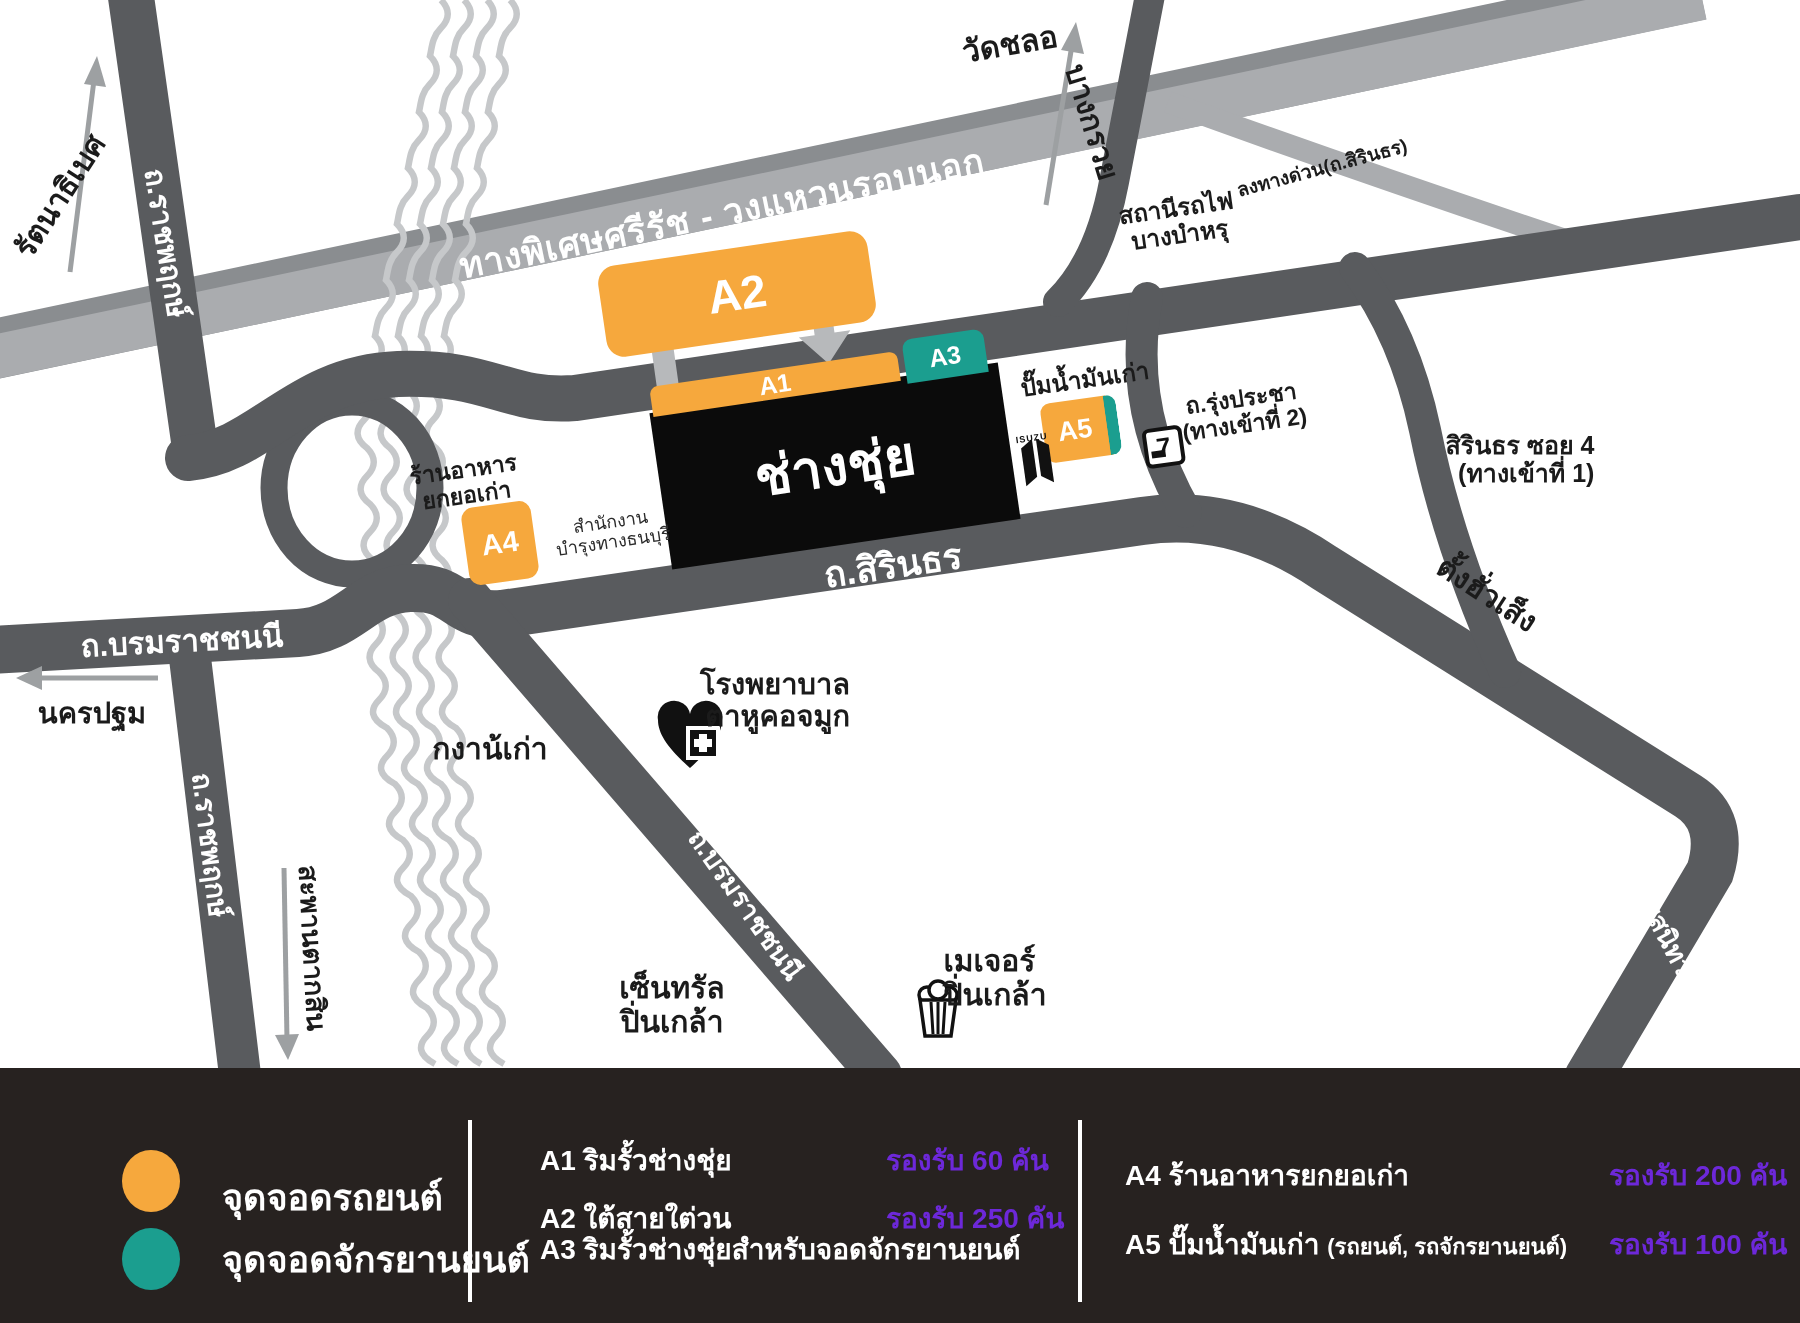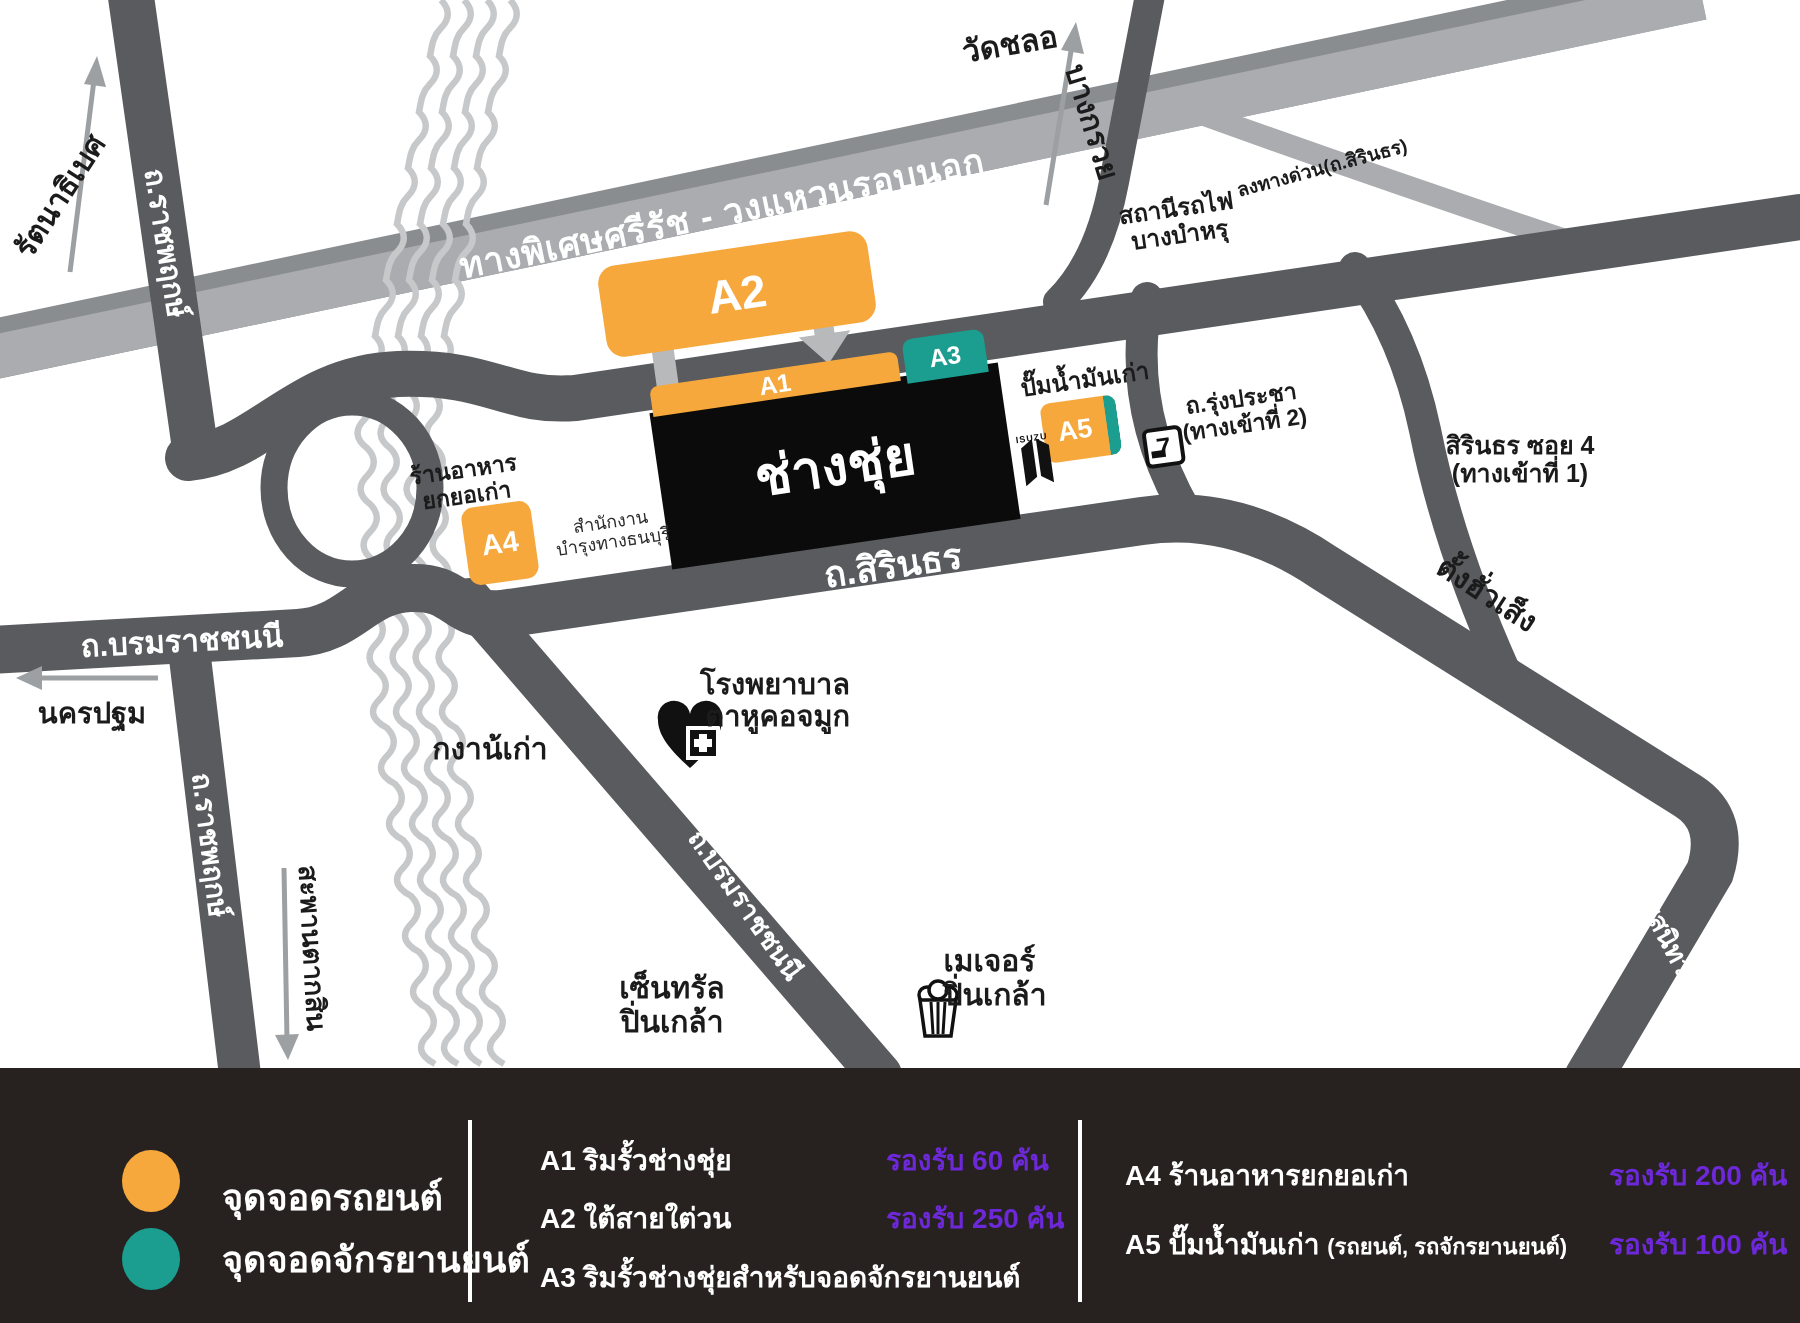--- a/index.html
+++ b/index.html
@@ -182,21 +182,21 @@
 
   <div class="lbl" style="left:1322px;top:168px;font-size:19px;transform:translate(-50%,-50%) rotate(-15deg);">ลงทางด่วน(ถ.สิรินธร)</div>
 
   <div class="lbl" style="left:1085px;top:380px;font-size:24px;transform:translate(-50%,-50%) rotate(-8deg);">ปั๊มน้ำมันเก่า</div>
 
   <div class="lbl" style="left:1243px;top:412px;font-size:23px;transform:translate(-50%,-50%) rotate(-8deg);">
     <span class="sub">ถ.รุ่งประชา</span>
     <span class="sub">(ทางเข้าที่ 2)</span>
   </div>
 
-  <div class="lbl" style="left:1520px;top:459px;font-size:25px;text-align:center;">
+  <div class="lbl" style="left:1520px;top:459px;font-size:25px;text-align:right;">
     <span class="sub">สิรินธร ซอย 4</span>
     <span class="sub">(ทางเข้าที่ 1)</span>
   </div>
 
   <div class="lbl" style="left:1487px;top:594px;font-size:30px;transform:translate(-50%,-50%) rotate(33deg);">ตั้งฮั่วเส็ง</div>
 
   <div class="lbl white" style="left:1660px;top:925px;font-size:26px;transform:translate(-50%,-50%) rotate(62deg);">ถ.จรัญสนิทวงศ์</div>
 
   <div class="lbl" style="left:465px;top:483px;font-size:23px;transform:translate(-50%,-50%) rotate(-8deg);">
     <span class="sub">ร้านอาหาร</span>
@@ -253,21 +253,21 @@
     <span>ริมรั้วช่างชุ่ย</span>
   </div>
   <div class="leg-cap" style="left:862px;top:1160px;">รองรับ 60 คัน</div>
 
   <div class="leg-row" style="left:540px;top:1218px;">
     <span>A2</span>
     <span>ใต้สายใต่วน</span>
   </div>
   <div class="leg-cap" style="left:862px;top:1218px;">รองรับ 250 คัน</div>
 
-  <div class="leg-row" style="left:540px;top:1277px;">
+  <div class="leg-row" style="left:540px;top:1249px;">
     <span>A3</span>
     <span>ริมรั้วช่างชุ่ยสำหรับจอดจักรยานยนต์</span>
   </div>
 
   <div class="leg-row" style="left:1125px;top:1175px;">
     <span>A4</span>
     <span>ร้านอาหารยกยอเก่า</span>
   </div>
   <div class="leg-cap" style="left:1585px;top:1175px;">รองรับ 200 คัน</div>
 

